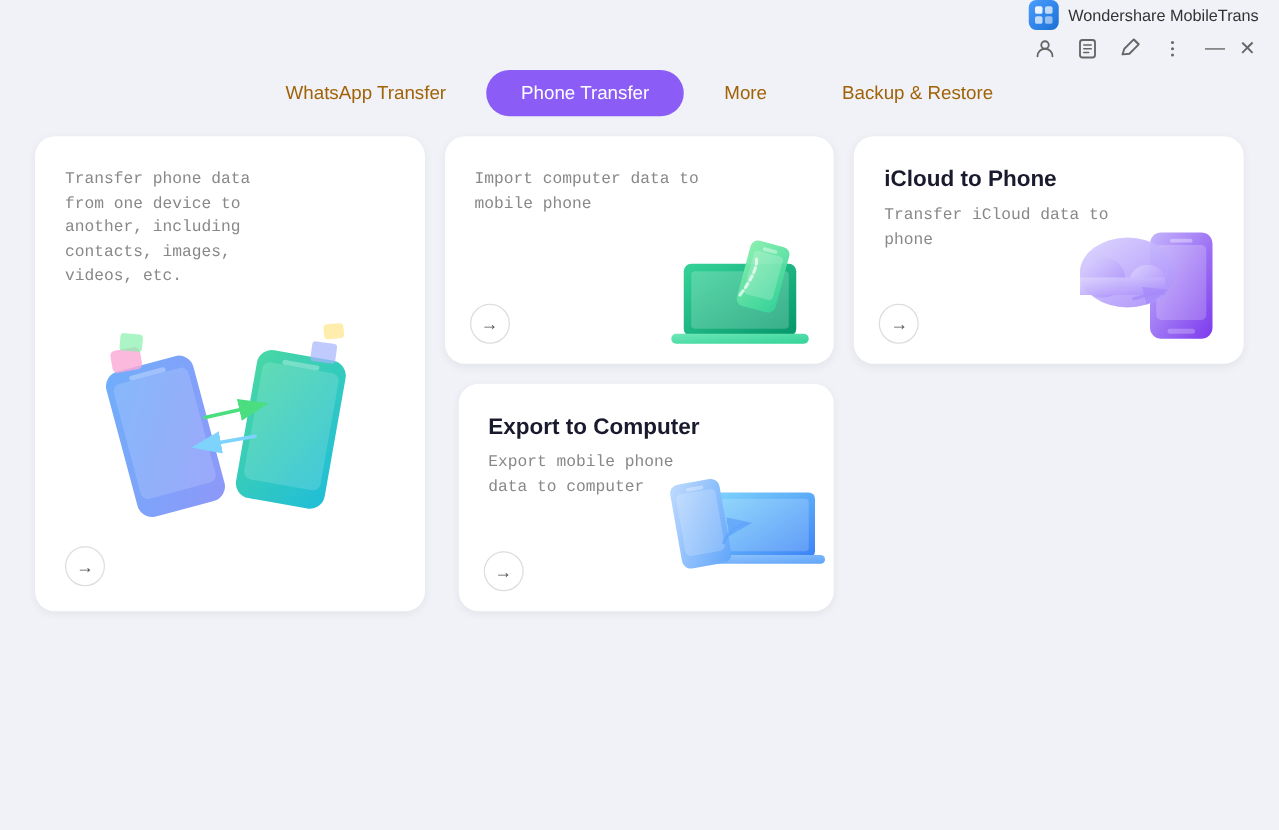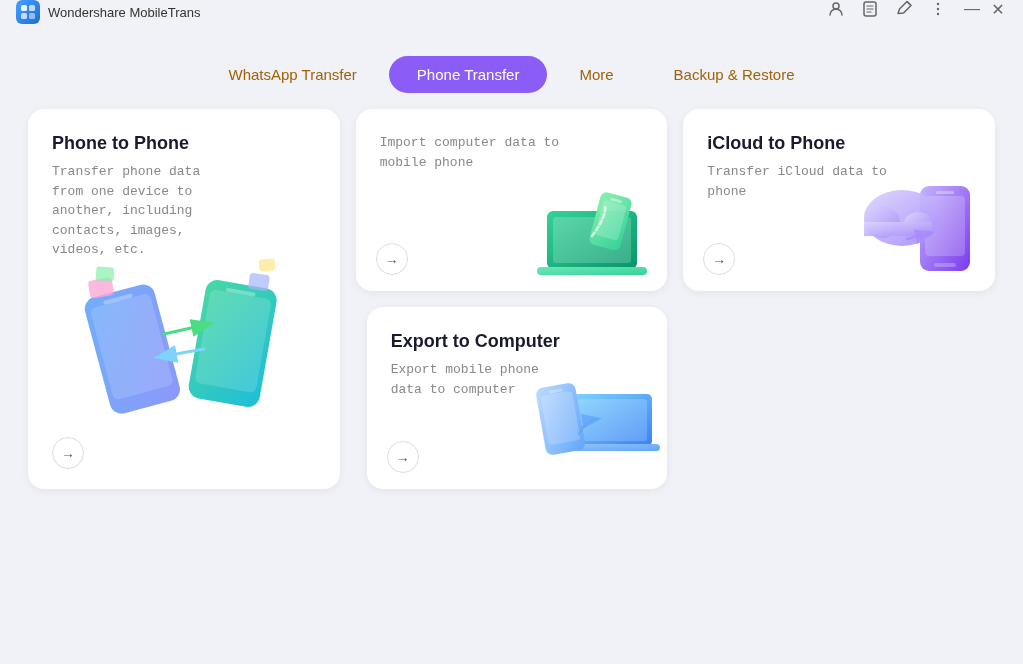--- a/index.html
+++ b/index.html
@@ -10,23 +10,24 @@
       height: 664px;
       overflow: hidden;
       user-select: none;
     }
 
     
     .titlebar {
       background: #f0f2f7;
       height: 48px;
       display: flex;
-      align-items: flex-start;
+      align-items: flex-end;
       padding: 0 16px;
       justify-content: space-between;
+      flex-direction: column;
     }
     .titlebar-left {
       display: flex;
       align-items: center;
       gap: 8px;
     }
     .app-icon {
       width: 24px;
       height: 24px;
       border-radius: 6px;
@@ -196,21 +197,20 @@
 <div class="nav-bar">
   <button class="nav-tab">WhatsApp Transfer</button>
   <button class="nav-tab active">Phone Transfer</button>
   <button class="nav-tab">More</button>
   <button class="nav-tab">Backup &amp; Restore</button>
 </div>
 
 <div class="main-content">
 
   <div class="card card-large">
-    <div class="card-title">Phone to Phone</div>
     <div class="card-desc">Transfer phone data from one device to another, including contacts, images, videos, etc.</div>
 
     <div style="position:absolute; bottom:60px; left:50%; transform:translateX(-50%); width:220px; height:200px;">
       <svg width="220" height="200" viewBox="0 0 220 200" fill="none" xmlns="http://www.w3.org/2000/svg">
 
         <g transform="rotate(-15, 60, 130)">
           <rect x="25" y="60" width="72" height="120" rx="12" fill="url(#leftPhoneGrad)" opacity="0.9"></rect>
           <rect x="30" y="70" width="62" height="95" rx="6" fill="rgba(255,255,255,0.15)"></rect>
           <rect x="45" y="66" width="30" height="4" rx="2" fill="rgba(255,255,255,0.3)"></rect>
         </g>

